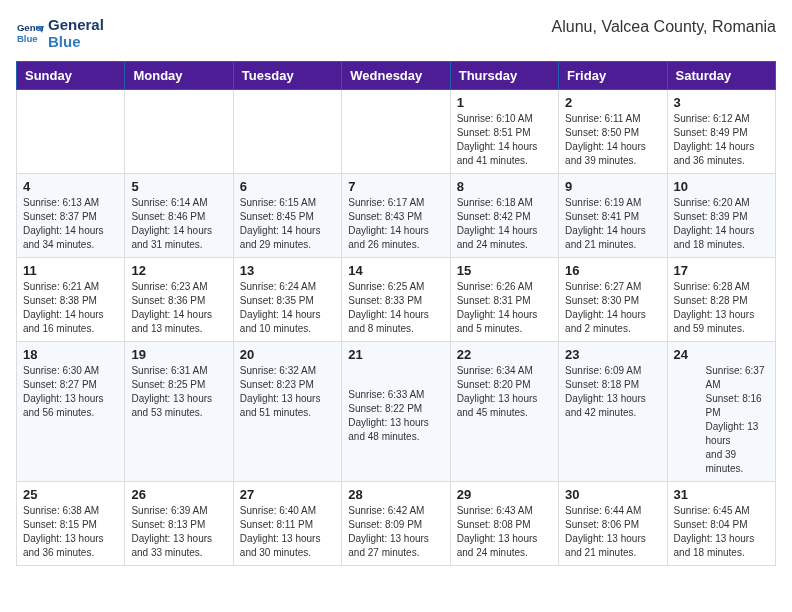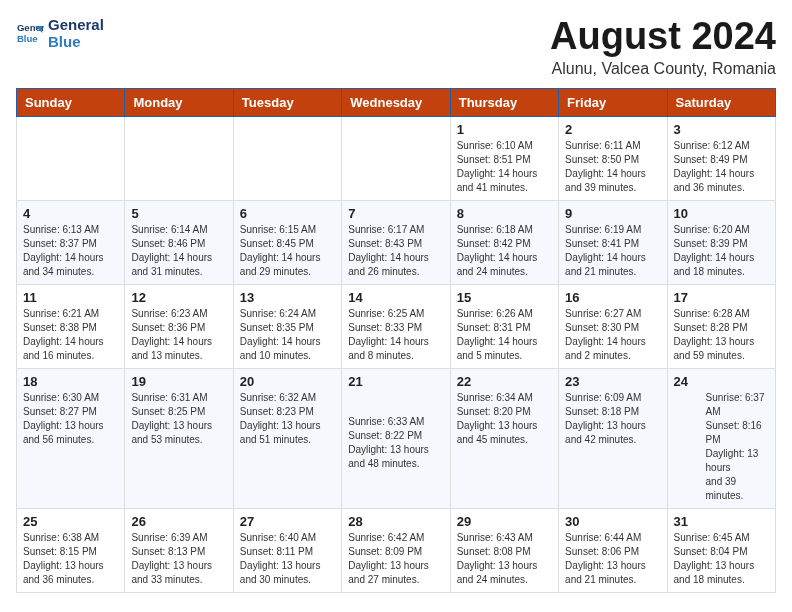--- a/index.html
+++ b/index.html
@@ -38,21 +38,21 @@
       font-size: 16px;
       color: #333;
       margin-top: 2px;
     }
     .calendar-table {
       width: 100%;
       border-collapse: collapse;
       border: 1px solid #ccc;
     }
     .calendar-table th {
-      background-color: #c2410c;
+      background-color: #4c1d95;
       color: #fff;
       font-size: 13px;
       font-weight: bold;
       padding: 6px 8px;
       text-align: left;
       border: 1px solid #2060aa;
     }
     .calendar-table td {
       vertical-align: top;
       padding: 5px 6px;
@@ -91,21 +91,20 @@
       <text x="1" y="14" font-size="11" font-weight="bold" fill="#1a3a6b" font-family="Arial">General</text>
       <text x="1" y="26" font-size="11" font-weight="bold" fill="#2e7bbf" font-family="Arial">Blue</text>
       <polygon points="22,8 30,8 30,16" fill="#2e7bbf"></polygon>
     </svg>
     <div>
       <div style="font-size:15px; font-weight:bold; color:#1a3a6b; line-height:1.15;">General</div>
       <div style="font-size:15px; font-weight:bold; color:#2e7bbf; line-height:1.15;">Blue</div>
     </div>
   </div>
   <div class="title-area">
-    <div class="month-title">August 2024</div>
     <div class="location-title">Alunu, Valcea County, Romania</div>
   </div>
 </div>
 
 <table class="calendar-table">
   <thead>
     <tr>
     <th>Sunday</th>
         <th>Monday</th>
         <th>Tuesday</th>

